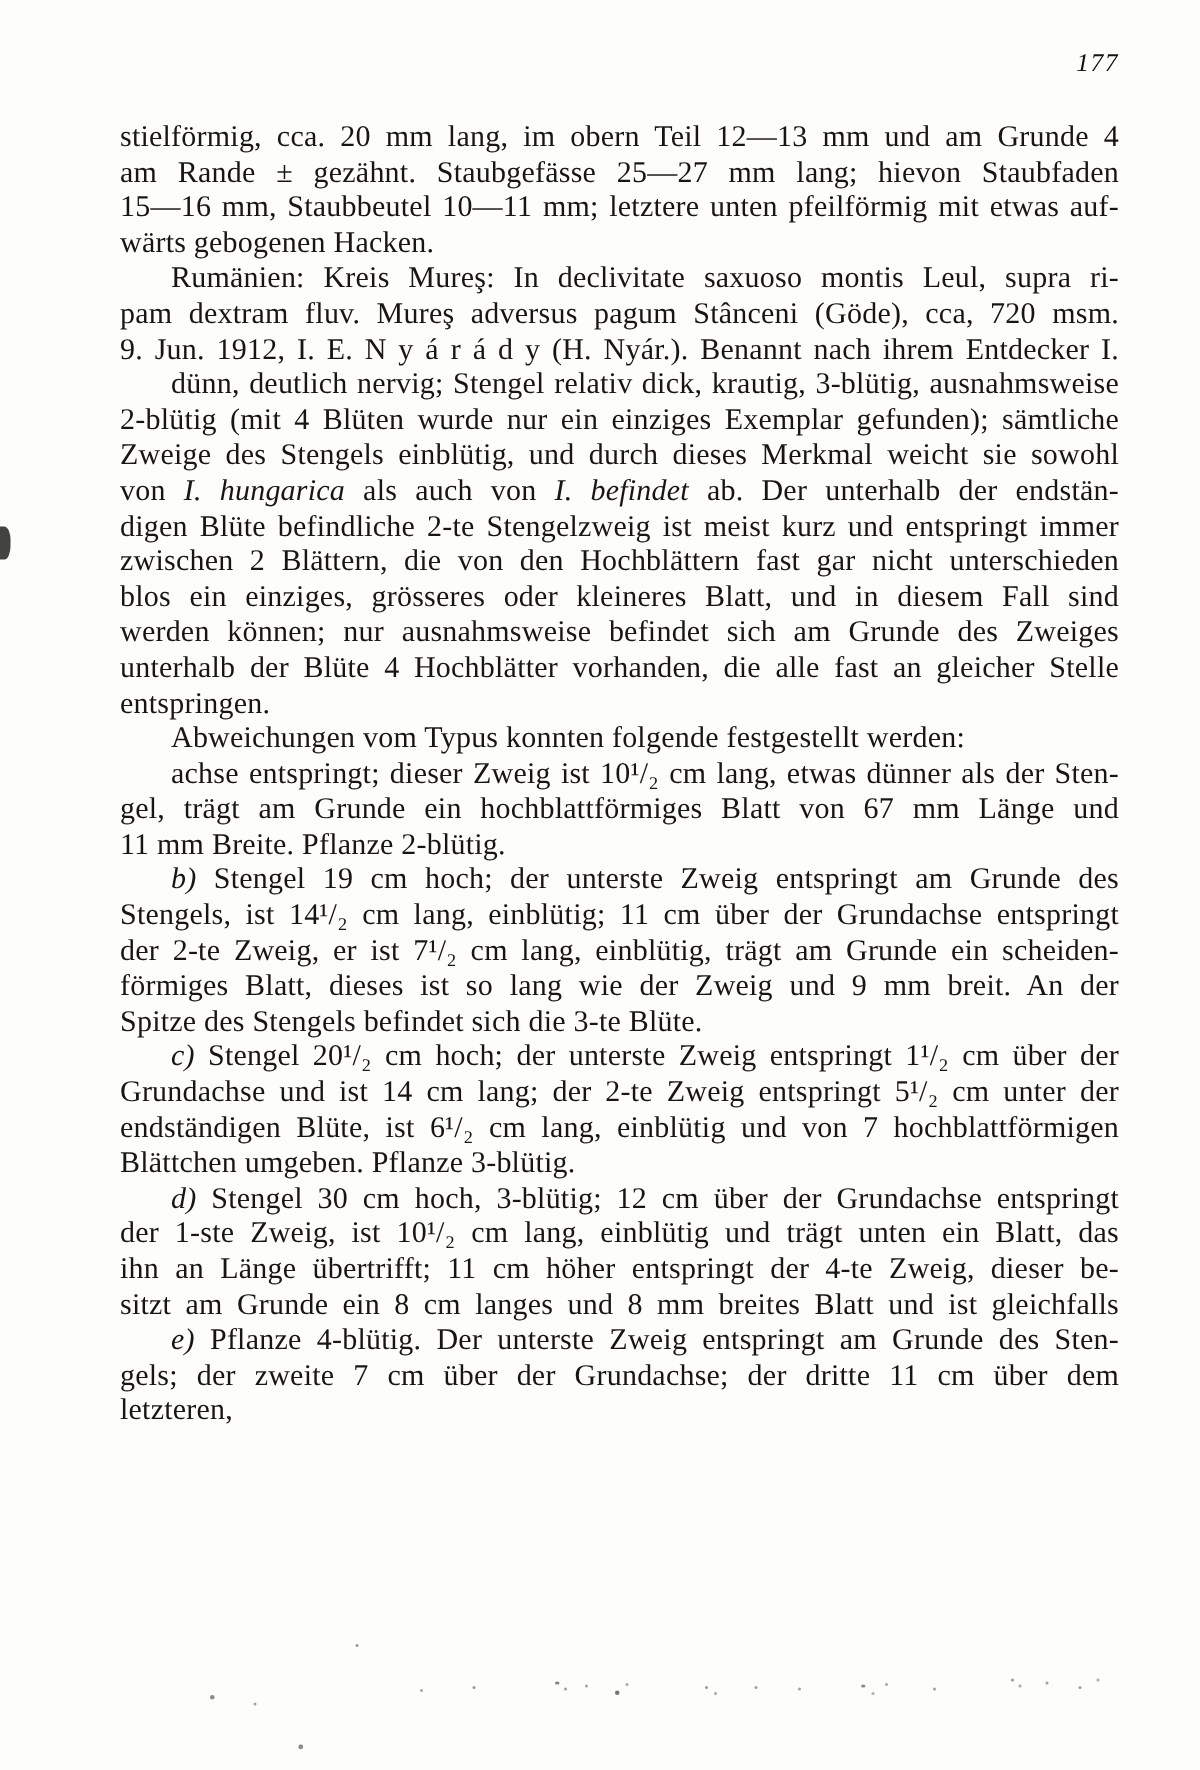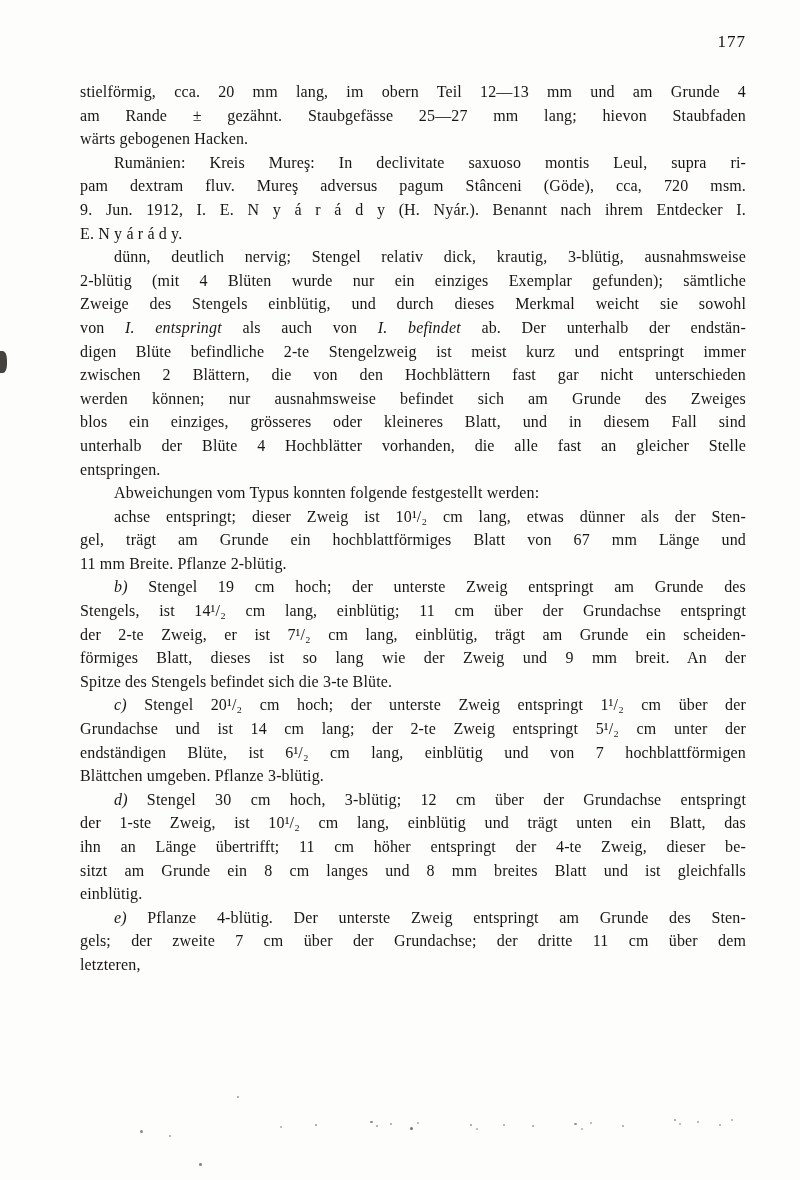--- a/index.html
+++ b/index.html
@@ -15,27 +15,28 @@
     color: #181613;
     overflow: hidden;
   }
   .page-number {
     position: absolute;
     top: 32px;
     right: 54px;
     font-size: 17px;
     letter-spacing: 1px;
     color: #131110;
+    font-style: italic;
   }
   .text-block {
     position: absolute;
     left: 80px;
     top: 80px;
     width: 666px;
-    font-size: 16px;
+    font-size: 20px;
     line-height: 23.6px;
     letter-spacing: 0.15px;
   }
   .para {
     margin: 0;
     padding: 0;
   }
   .para.indent .line:first-child {
     text-indent: 34px;
   }
@@ -69,37 +70,37 @@
 </style>
 </head>
 <body>
 
 <div class="page-number">177</div>
 
 <div class="text-block">
     <div class="para">
       <div class="line"><span>stielförmig, cca. 20 mm lang, im obern Teil 12—13 mm und am Grunde 4</span></div>
       <div class="line"><span>am Rande ± gezähnt. Staubgefässe 25—27 mm lang; hievon Staubfaden</span></div>
+      <div class="line"><span>15—16 mm, Staubbeutel 10—11 mm; letztere unten pfeilförmig mit etwas auf-</span></div>
       <div class="line line-end"><span>wärts gebogenen Hacken.</span></div>
     </div>
     <div class="para indent">
       <div class="line"><span>Rumänien: Kreis Mureş: In declivitate saxuoso montis Leul, supra ri-</span></div>
       <div class="line"><span>pam dextram fluv. Mureş adversus pagum Stânceni (Göde), cca, 720 msm.</span></div>
       <div class="line"><span>9. Jun. 1912, I. E. N y á r á d y (H. Nyár.). Benannt nach ihrem Entdecker I.</span></div>
-      <div class="line line-end"><span>E. N y á r á d y.</span></div>
     </div>
     <div class="para indent">
       <div class="line"><span>dünn, deutlich nervig; Stengel relativ dick, krautig, 3-blütig, ausnahmsweise</span></div>
       <div class="line"><span>2-blütig (mit 4 Blüten wurde nur ein einziges Exemplar gefunden); sämtliche</span></div>
       <div class="line"><span>Zweige des Stengels einblütig, und durch dieses Merkmal weicht sie sowohl</span></div>
-      <div class="line"><span>von </span><span class="it">I. entspringt</span><span> als auch von </span><span class="it">I. befindet</span><span> ab. Der unterhalb der endstän-</span></div>
+      <div class="line"><span>von </span><span class="it">I. hungarica</span><span> als auch von </span><span class="it">I. befindet</span><span> ab. Der unterhalb der endstän-</span></div>
       <div class="line"><span>digen Blüte befindliche 2-te Stengelzweig ist meist kurz und entspringt immer</span></div>
       <div class="line"><span>zwischen 2 Blättern, die von den Hochblättern fast gar nicht unterschieden</span></div>
+      <div class="line"><span>blos ein einziges, grösseres oder kleineres Blatt, und in diesem Fall sind</span></div>
       <div class="line"><span>werden können; nur ausnahmsweise befindet sich am Grunde des Zweiges</span></div>
-      <div class="line"><span>blos ein einziges, grösseres oder kleineres Blatt, und in diesem Fall sind</span></div>
       <div class="line"><span>unterhalb der Blüte 4 Hochblätter vorhanden, die alle fast an gleicher Stelle</span></div>
       <div class="line line-end"><span>entspringen.</span></div>
     </div>
     <div class="para indent">
       <div class="line line-end"><span>Abweichungen vom Typus konnten folgende festgestellt werden:</span></div>
     </div>
     <div class="para indent">
       <div class="line"><span>achse entspringt; dieser Zweig ist 10¹/₂ cm lang, etwas dünner als der Sten-</span></div>
       <div class="line"><span>gel, trägt am Grunde ein hochblattförmiges Blatt von 67 mm Länge und</span></div>
       <div class="line line-end"><span>11 mm Breite. Pflanze 2-blütig.</span></div>
@@ -115,21 +116,20 @@
       <div class="line"><span class="it">c)</span><span> Stengel 20¹/₂ cm hoch; der unterste Zweig entspringt 1¹/₂ cm über der</span></div>
       <div class="line"><span>Grundachse und ist 14 cm lang; der 2-te Zweig entspringt 5¹/₂ cm unter der</span></div>
       <div class="line"><span>endständigen Blüte, ist 6¹/₂ cm lang, einblütig und von 7 hochblattförmigen</span></div>
       <div class="line line-end"><span>Blättchen umgeben. Pflanze 3-blütig.</span></div>
     </div>
     <div class="para indent">
       <div class="line"><span class="it">d)</span><span> Stengel 30 cm hoch, 3-blütig; 12 cm über der Grundachse entspringt</span></div>
       <div class="line"><span>der 1-ste Zweig, ist 10¹/₂ cm lang, einblütig und trägt unten ein Blatt, das</span></div>
       <div class="line"><span>ihn an Länge übertrifft; 11 cm höher entspringt der 4-te Zweig, dieser be-</span></div>
       <div class="line"><span>sitzt am Grunde ein 8 cm langes und 8 mm breites Blatt und ist gleichfalls</span></div>
-      <div class="line line-end"><span>einblütig.</span></div>
     </div>
     <div class="para indent">
       <div class="line"><span class="it">e)</span><span> Pflanze 4-blütig. Der unterste Zweig entspringt am Grunde des Sten-</span></div>
       <div class="line"><span>gels; der zweite 7 cm über der Grundachse; der dritte 11 cm über dem</span></div>
       <div class="line line-end"><span>letzteren,</span></div>
     </div>
   </div>
 
 <div class="ink-mark"></div>
 

